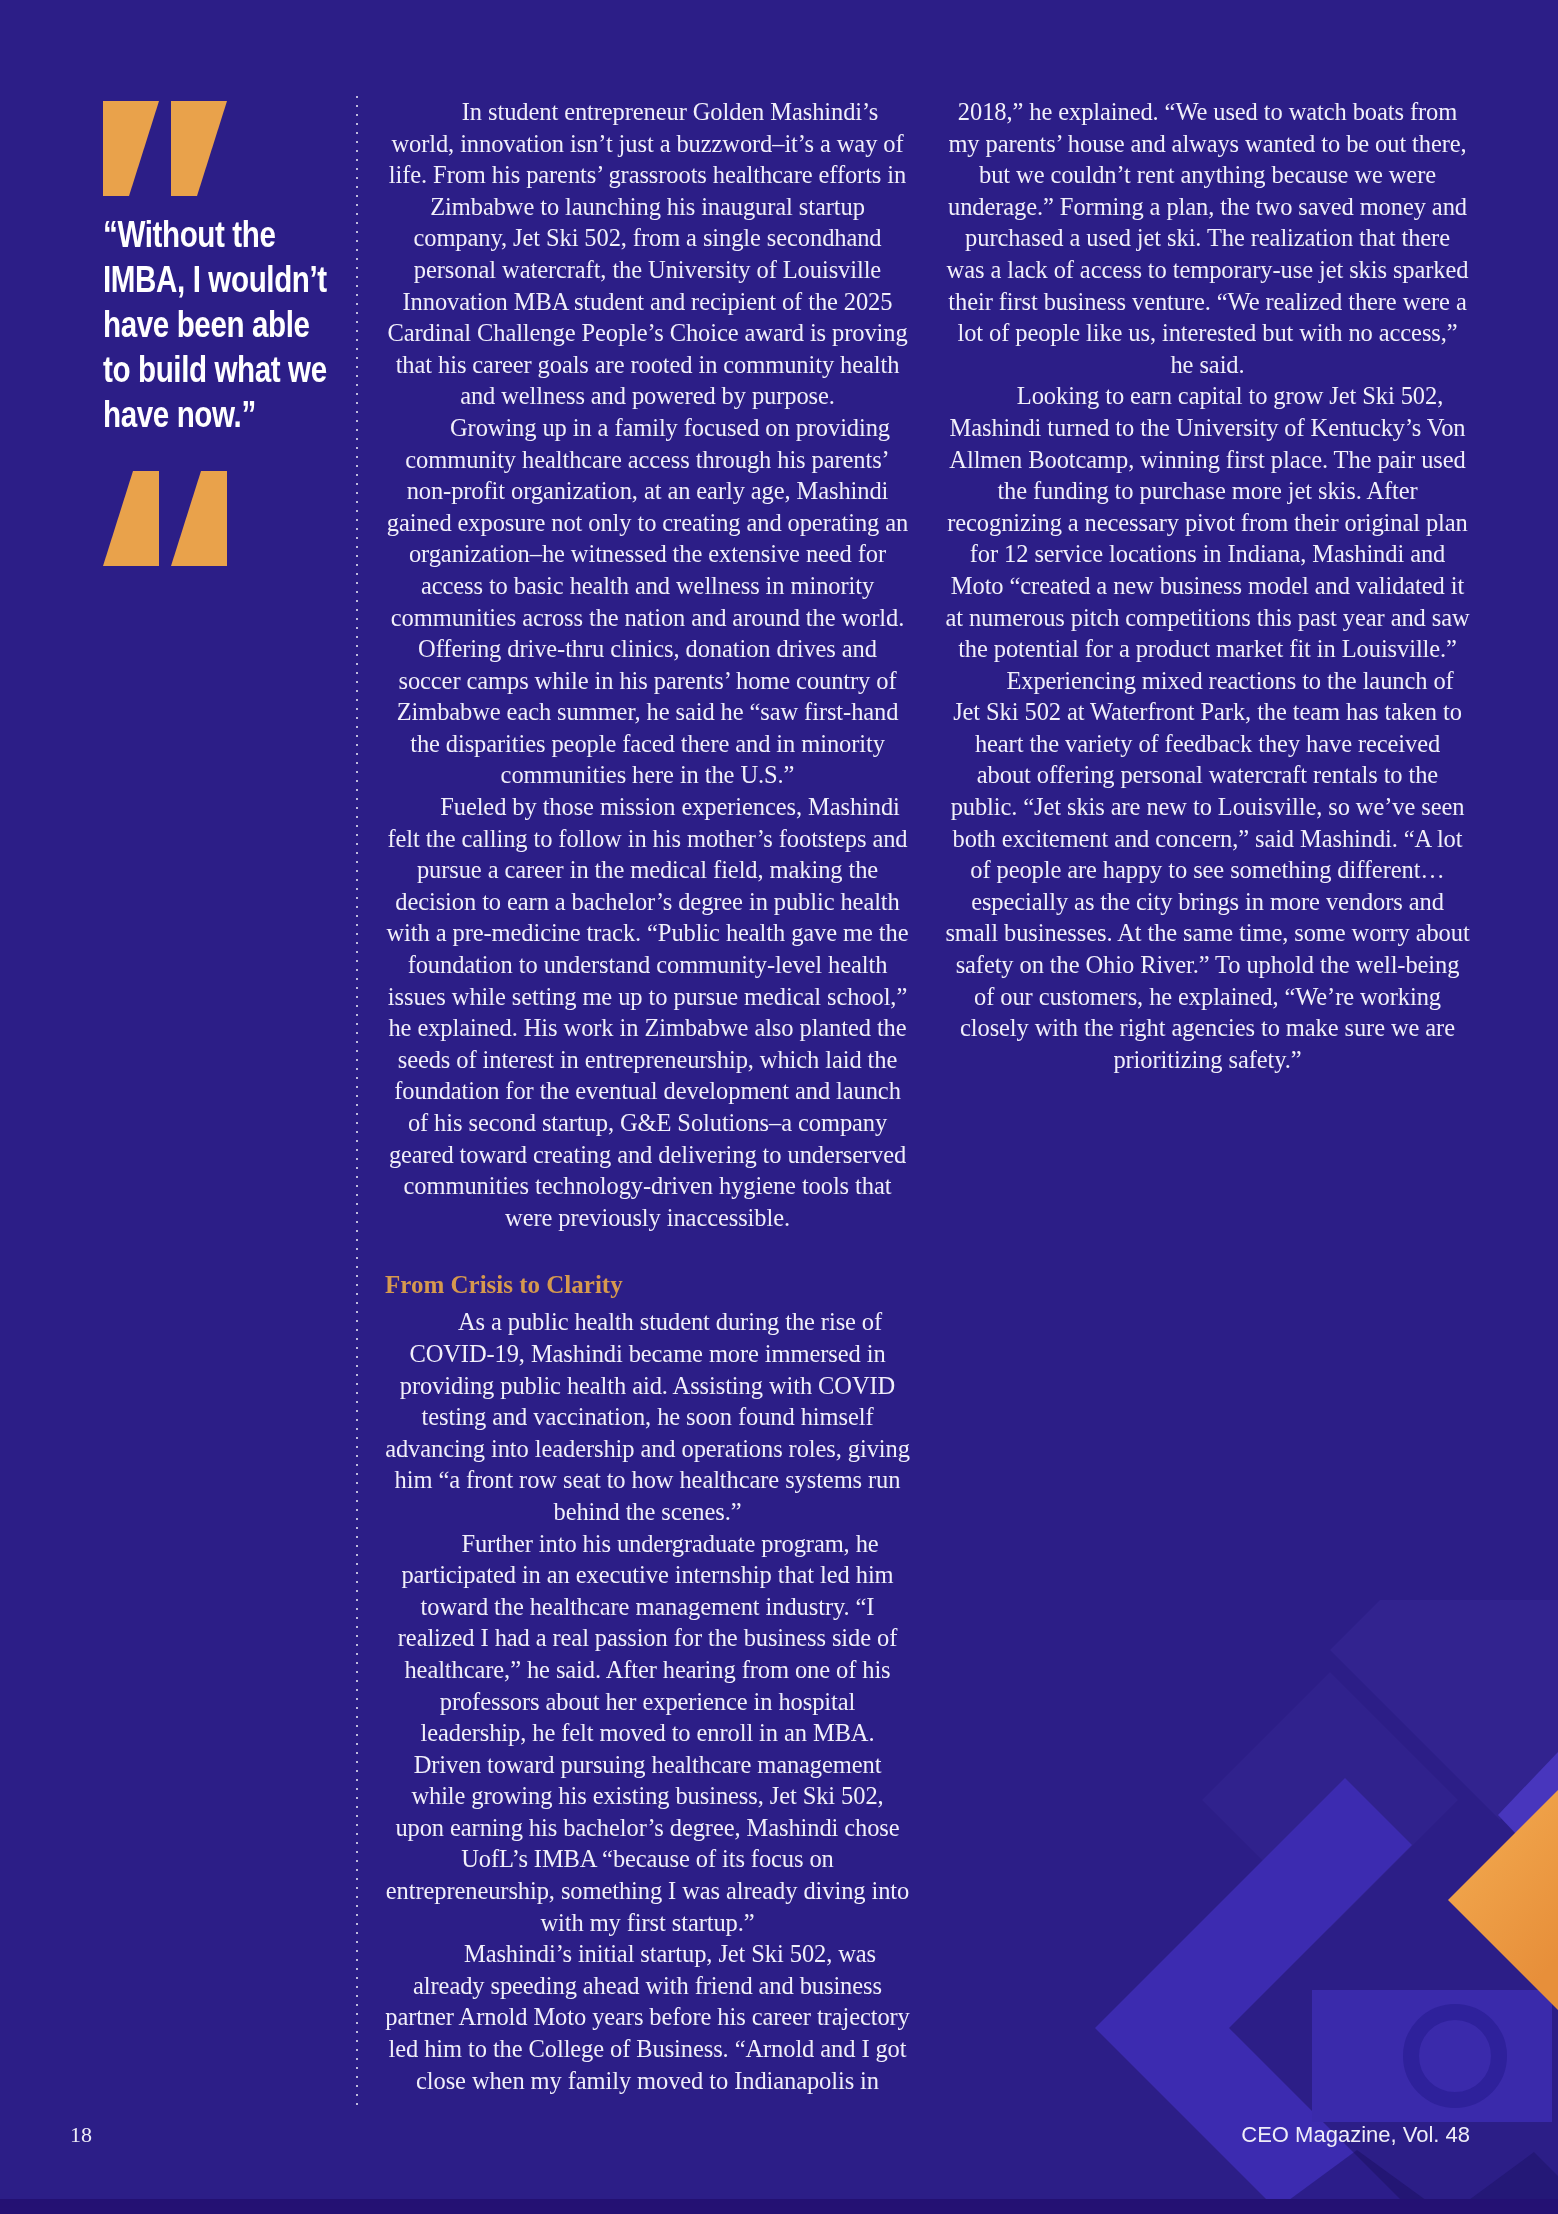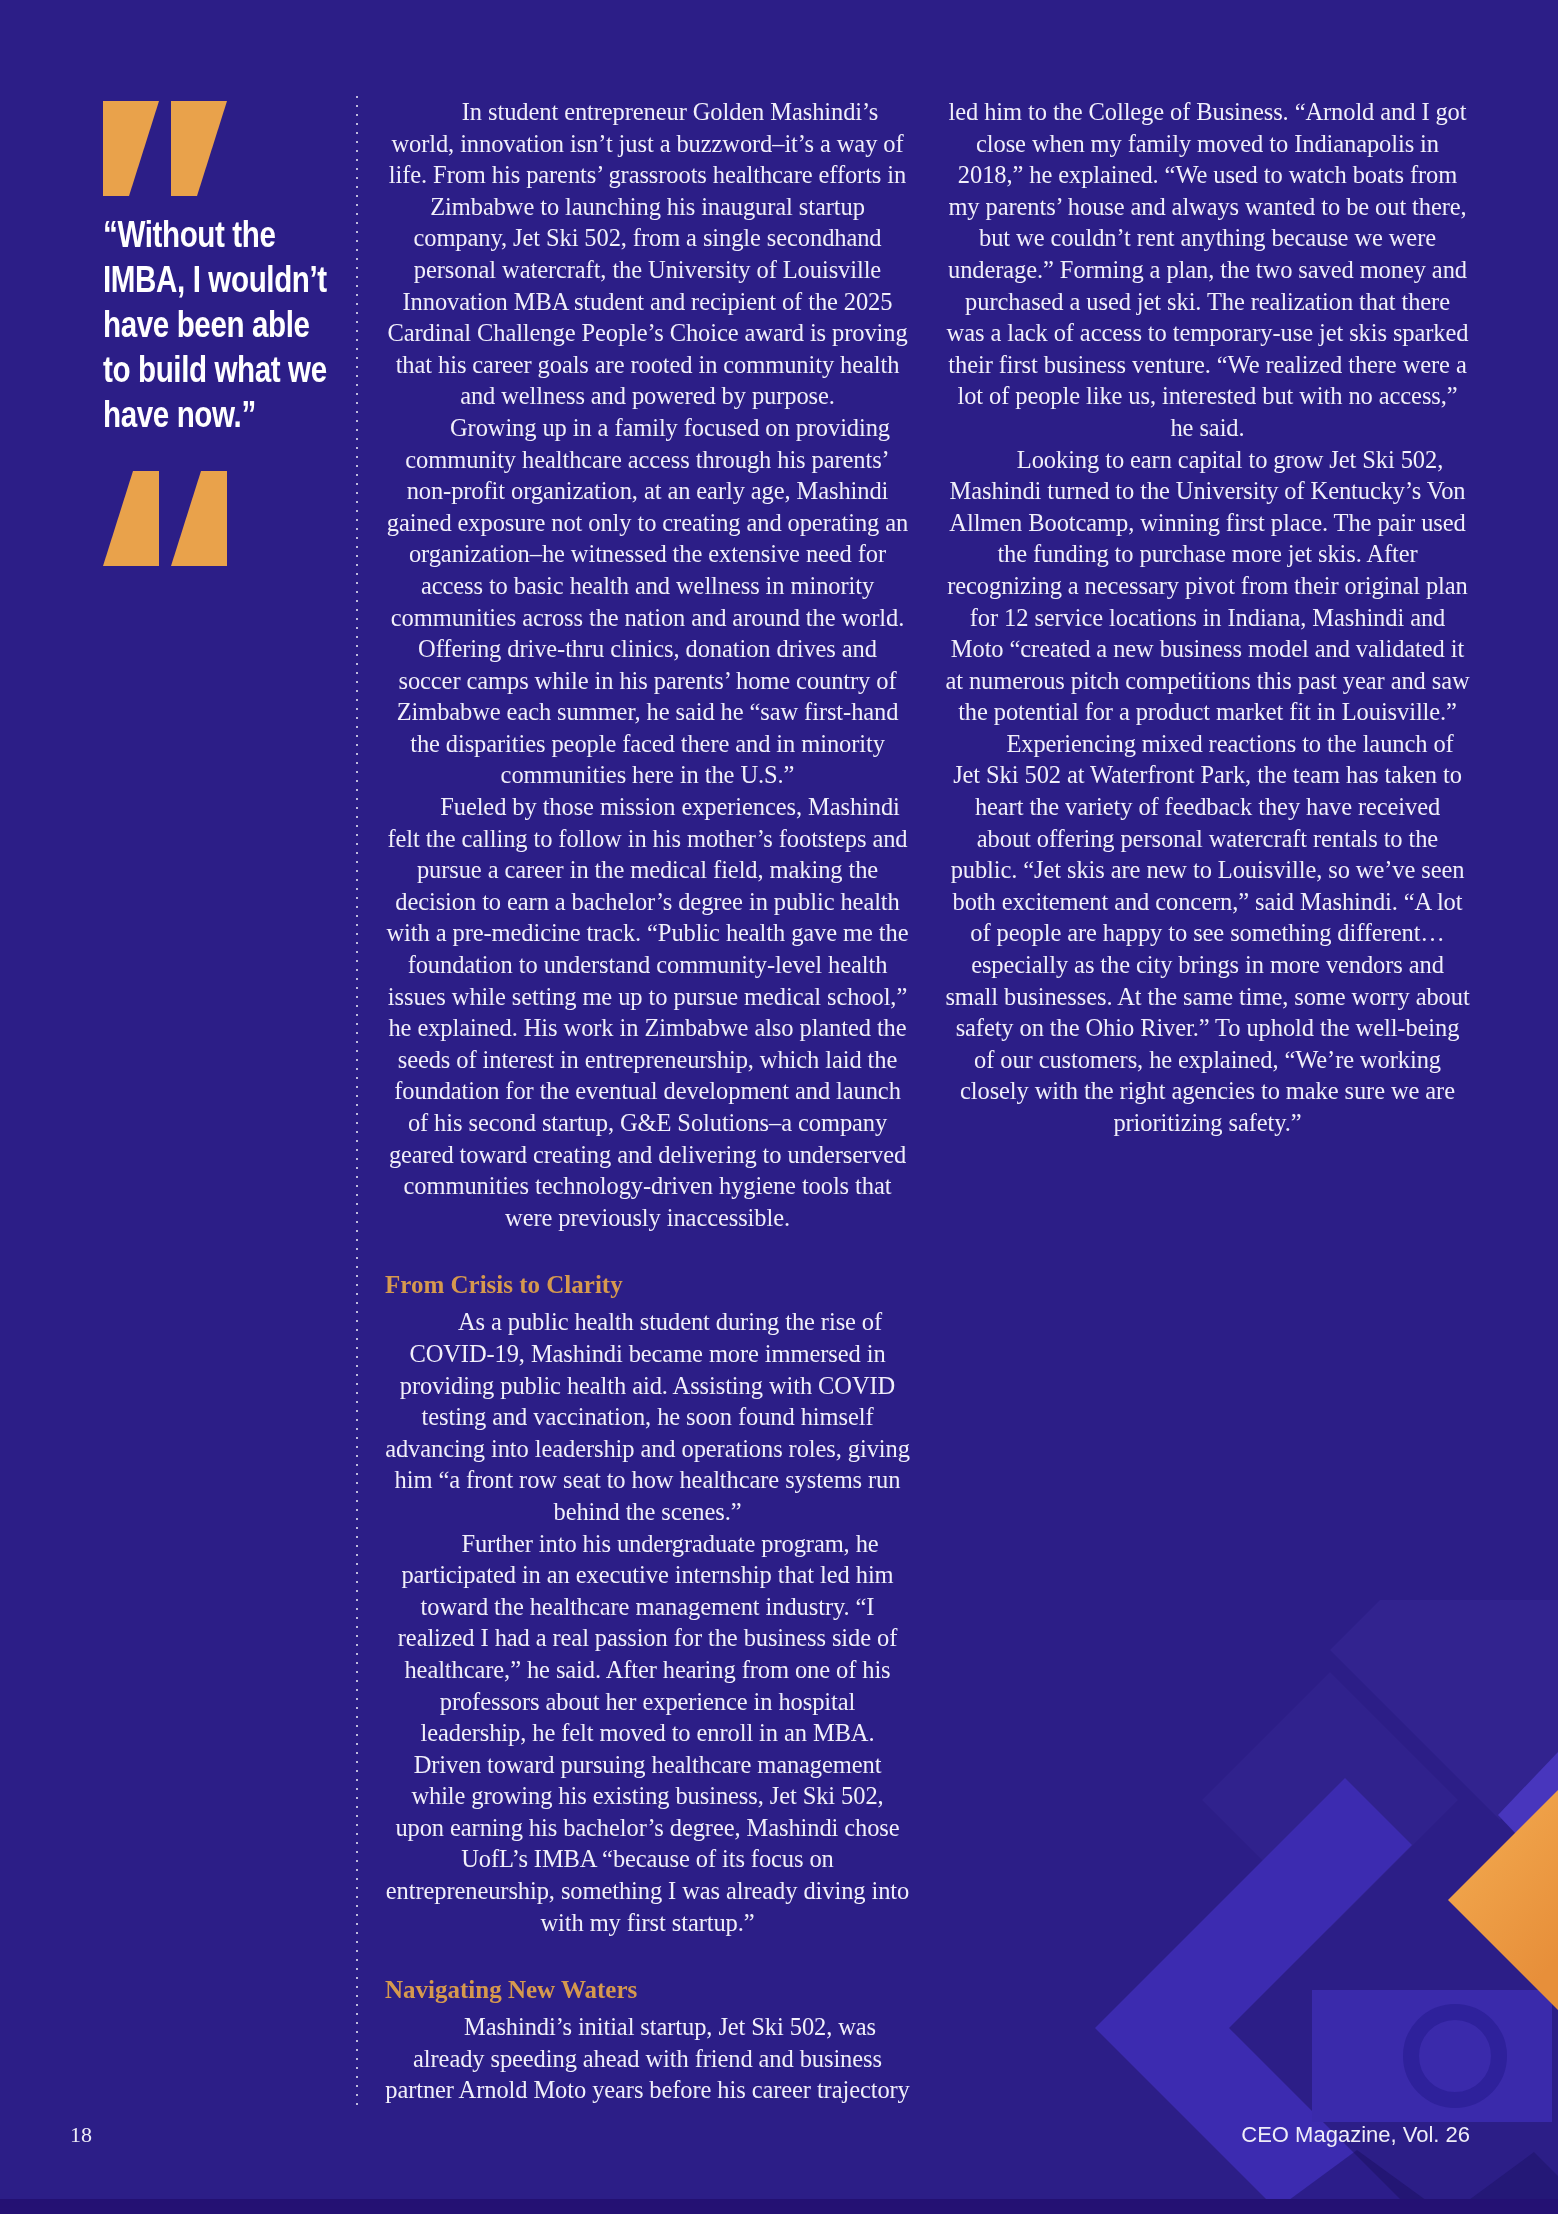--- a/index.html
+++ b/index.html
@@ -92,21 +92,20 @@
 
   <div class="dotted-divider"></div>
 
   <main class="article">
       <p class="body-p">In student entrepreneur Golden Mashindi’s world, innovation isn’t just a buzzword–it’s a way of life. From his parents’ grassroots healthcare efforts in Zimbabwe to launching his inaugural startup company, Jet Ski 502, from a single secondhand personal watercraft, the University of Louisville Innovation MBA student and recipient of the 2025 Cardinal Challenge People’s Choice award is proving that his career goals are rooted in community health and wellness and powered by purpose.</p>
       <p class="body-p">Growing up in a family focused on providing community healthcare access through his parents’ non-profit organization, at an early age, Mashindi gained exposure not only to creating and operating an organization–he witnessed the extensive need for access to basic health and wellness in minority communities across the nation and around the world. Offering drive-thru clinics, donation drives and soccer camps while in his parents’ home country of Zimbabwe each summer, he said he “saw first-hand the disparities people faced there and in minority communities here in the U.S.”</p>
       <p class="body-p">Fueled by those mission experiences, Mashindi felt the calling to follow in his mother’s footsteps and pursue a career in the medical field, making the decision to earn a bachelor’s degree in public health with a pre-medicine track. “Public health gave me the foundation to understand community-level health issues while setting me up to pursue medical school,” he explained. His work in Zimbabwe also planted the seeds of interest in entrepreneurship, which laid the foundation for the eventual development and launch of his second startup, G&amp;E Solutions–a company geared toward creating and delivering to underserved communities technology-driven hygiene tools that were previously inaccessible.</p>
       <h3 class="sec-h">From Crisis to Clarity</h3>
       <p class="body-p">As a public health student during the rise of COVID-19, Mashindi became more immersed in providing public health aid. Assisting with COVID testing and vaccination, he soon found himself advancing into leadership and operations roles, giving him “a front row seat to how healthcare systems run behind the scenes.”</p>
       <p class="body-p">Further into his undergraduate program, he participated in an executive internship that led him toward the healthcare management industry. “I realized I had a real passion for the business side of healthcare,” he said. After hearing from one of his professors about her experience in hospital leadership, he felt moved to enroll in an MBA. Driven toward pursuing healthcare management while growing his existing business, Jet Ski 502, upon earning his bachelor’s degree, Mashindi chose UofL’s IMBA “because of its focus on entrepreneurship, something I was already diving into with my first startup.”</p>
-      <h3 class="sec-h">Navigating New Waters</h3>
       <p class="body-p">Mashindi’s initial startup, Jet Ski 502, was already speeding ahead with friend and business partner Arnold Moto years before his career trajectory led him to the College of Business. “Arnold and I got close when my family moved to Indianapolis in 2018,” he explained. “We used to watch boats from my parents’ house and always wanted to be out there, but we couldn’t rent anything because we were underage.” Forming a plan, the two saved money and purchased a used jet ski. The realization that there was a lack of access to temporary-use jet skis sparked their first business venture. “We realized there were a lot of people like us, interested but with no access,” he said.</p>
       <p class="body-p">Looking to earn capital to grow Jet Ski 502, Mashindi turned to the University of Kentucky’s Von Allmen Bootcamp, winning first place. The pair used the funding to purchase more jet skis. After recognizing a necessary pivot from their original plan for 12 service locations in Indiana, Mashindi and Moto “created a new business model and validated it at numerous pitch competitions this past year and saw the potential for a product market fit in Louisville.”</p>
       <p class="body-p">Experiencing mixed reactions to the launch of Jet Ski 502 at Waterfront Park, the team has taken to heart the variety of feedback they have received about offering personal watercraft rentals to the public. “Jet skis are new to Louisville, so we’ve seen both excitement and concern,” said Mashindi. “A lot of people are happy to see something different…especially as the city brings in more vendors and small businesses. At the same time, some worry about safety on the Ohio River.” To uphold the well-being of our customers, he explained, “We’re working closely with the right agencies to make sure we are prioritizing safety.”</p>
     </main>
 
   <svg class="decor" width="558" height="614" viewBox="1000 1600 558 614">
     <defs>
       <linearGradient id="og" x1="0" y1="0" x2="0.6" y2="1">
         <stop offset="0" stop-color="#f4ad52"></stop>
         <stop offset="1" stop-color="#e78f3a"></stop>
@@ -119,15 +118,15 @@
     <circle cx="1455" cy="2056" r="44" fill="none" stroke="#241a8e" stroke-width="16" opacity="0.55"></circle>
     <polygon points="1558,1752 1498,1815 1558,1878" fill="#4836bd"></polygon>
     <polygon points="1448,1900 1558,1790 1558,2010" fill="url(#og)"></polygon>
     <polygon points="1270,2214 1357,2150 1445,2214" fill="#190e5e" opacity="0.45"></polygon>
     <polygon points="1450,2214 1534,2152 1558,2176 1558,2214" fill="#190e5e" opacity="0.40"></polygon>
   </svg>
 
   <div class="bottom-strip"></div>
 
   <div class="footer-num">18</div>
-  <div class="footer-mag">CEO Magazine, Vol. 26</div>
+  <div class="footer-mag">CEO Magazine, Vol. 48</div>
 
 </div>
 
 </body></html>

